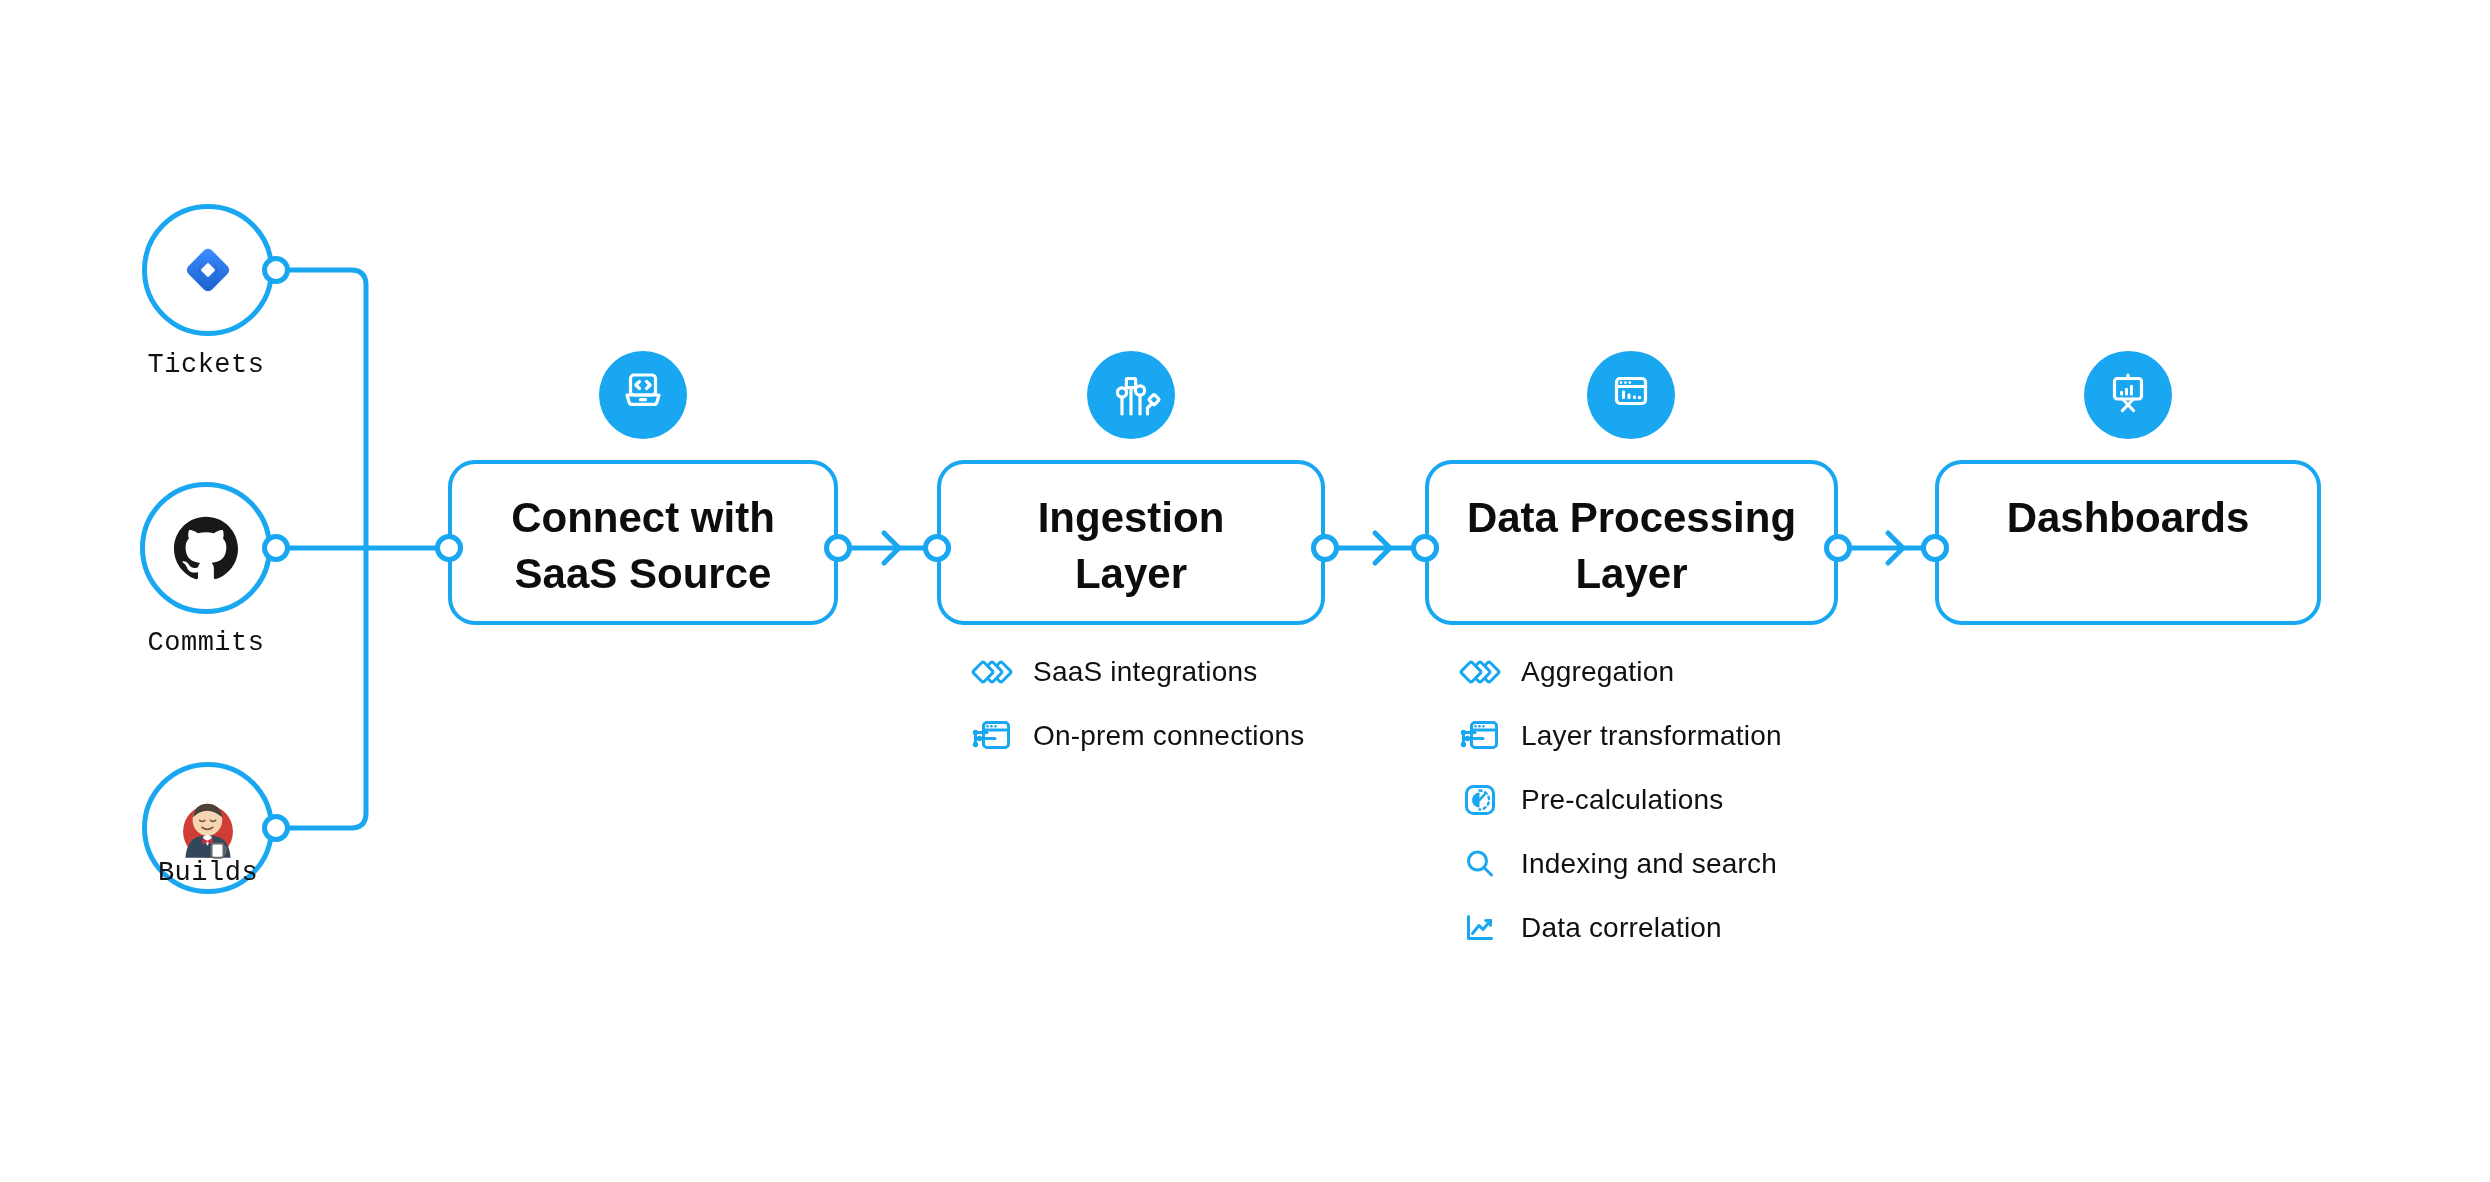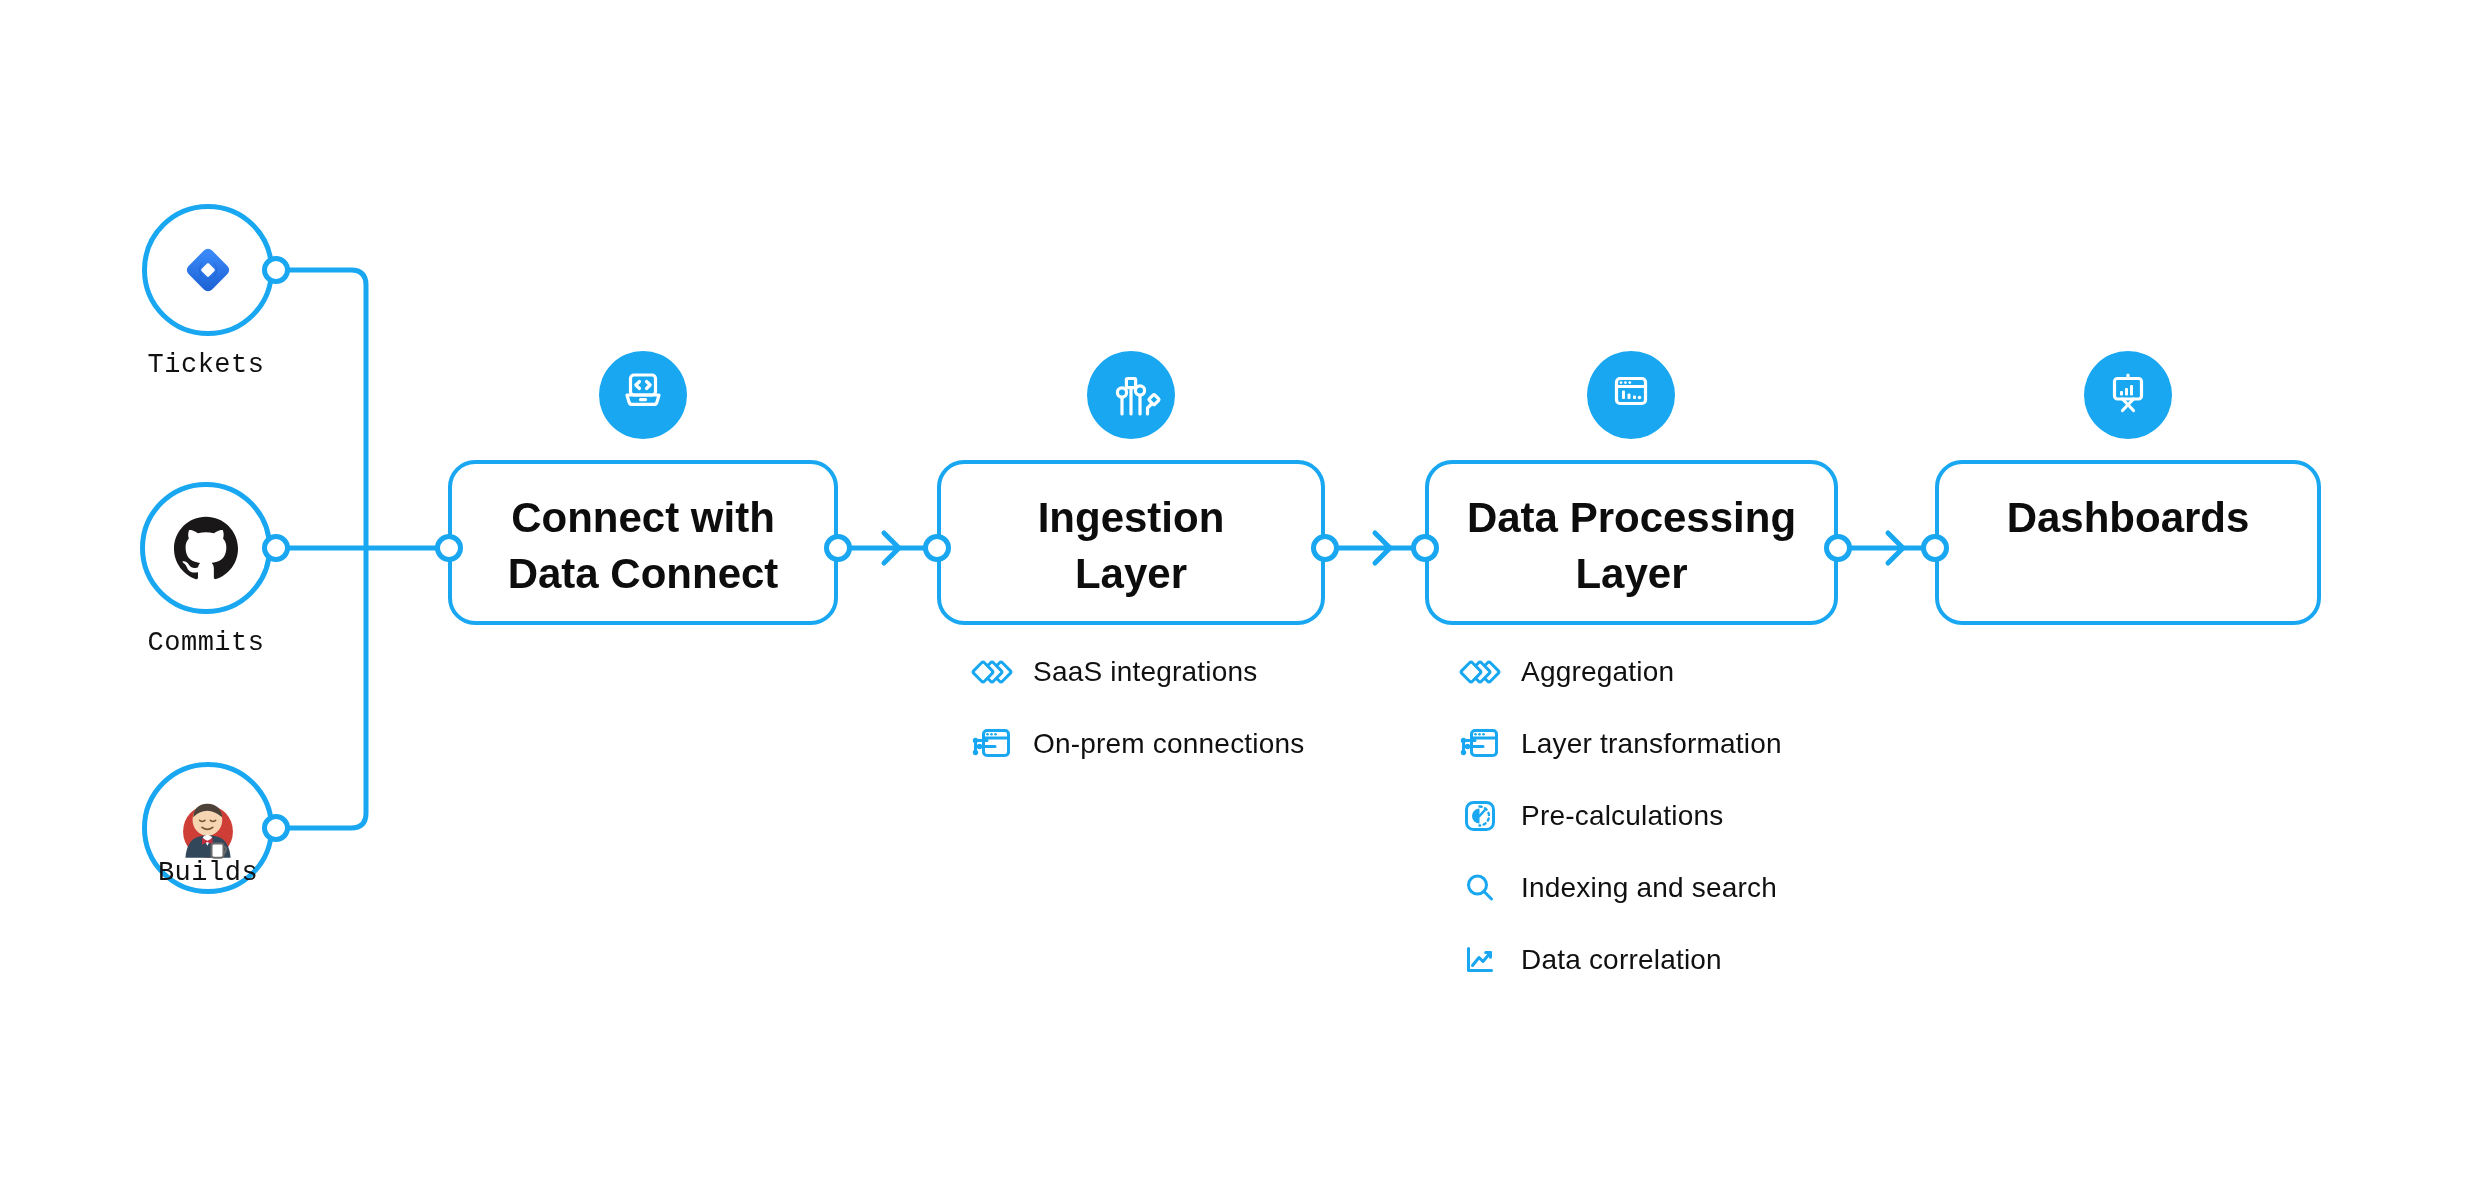--- a/index.html
+++ b/index.html
@@ -70,21 +70,21 @@
     border-radius: 50%;
     background: #18a7f0;
     display: flex; align-items: center; justify-content: center;
     z-index: 2;
   }
   
   .feature-list {
     position: absolute;
     display: flex;
     flex-direction: column;
-    gap: 28px;
+    gap: 20px;
     z-index: 2;
   }
   .feature-item {
     display: flex;
     align-items: center;
     height: 44px;
   }
   .feature-icon-cell {
     width: 48px; height: 38px;
     display: flex; align-items: center; justify-content: center;
@@ -213,21 +213,21 @@
       <rect x="18.5" y="15.5" width="27" height="20.5" rx="3"></rect>
       <rect x="24" y="28" width="3" height="4.5" rx="1" fill="#ffffff" stroke="none"></rect>
       <rect x="29" y="25" width="3" height="7.5" rx="1" fill="#ffffff" stroke="none"></rect>
       <rect x="34" y="22" width="3" height="10.5" rx="1" fill="#ffffff" stroke="none"></rect>
       <path d="M26.5 36 L37.5 47.5 M37.5 36 L26.5 47.5"></path>
     </svg>
   </div>
 
   <div class="stage-box" style="left:448px; width:390px;">
     <div class="stage-title">Connect with
-Data Connect</div>
+SaaS Source</div>
   </div>
   <div class="stage-box" style="left:937px; width:388px;">
     <div class="stage-title">Ingestion
 Layer</div>
   </div>
   <div class="stage-box" style="left:1425px; width:413px;">
     <div class="stage-title">Data Processing
 Layer</div>
   </div>
   <div class="stage-box" style="left:1935px; width:386px;">

